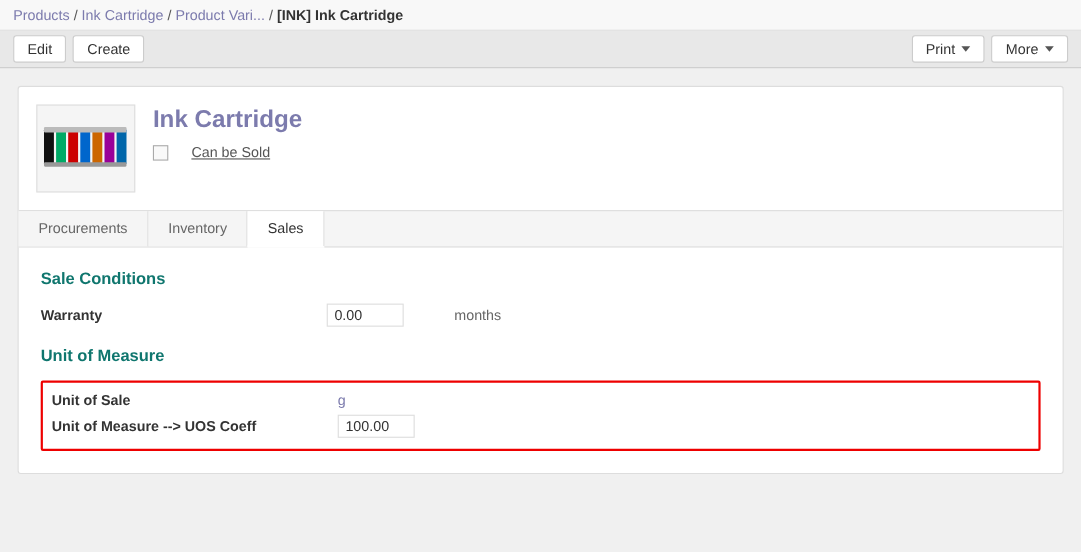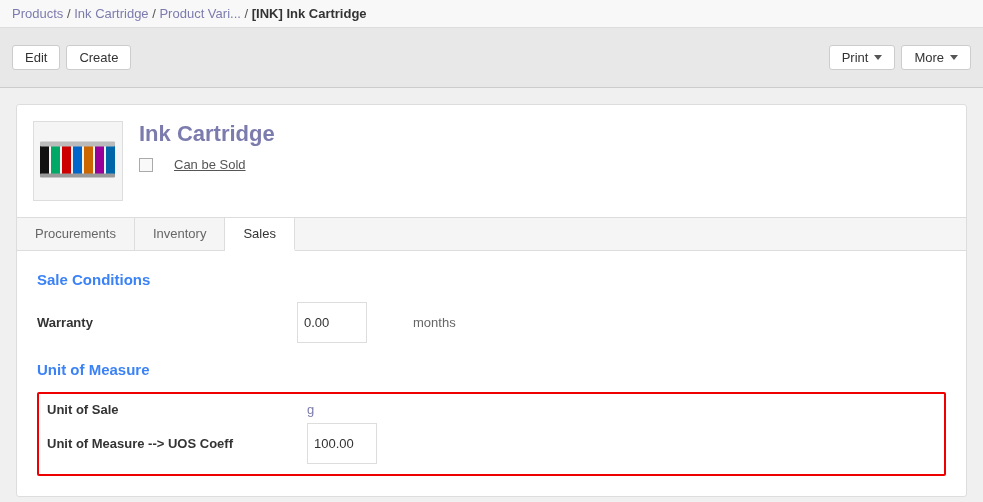--- a/index.html
+++ b/index.html
@@ -12,21 +12,21 @@
       padding: 6px 12px;
       font-size: 13px;
     }
     .breadcrumb a { color: #7c7bad; text-decoration: none; }
     .breadcrumb span { color: #555; }
 
     
     .toolbar {
       background: #e8e8e8;
       border-bottom: 1px solid #ccc;
-      padding: 17px 12px;
+      padding: 4px 12px;
       display: flex;
       gap: 6px;
       align-items: center;
     }
     .toolbar-left { display: flex; gap: 6px; }
     .toolbar-right { margin-left: auto; display: flex; gap: 6px; }
 
     .btn {
       background: #fff;
       border: 1px solid #ccc;
@@ -108,21 +108,21 @@
       margin-bottom: -1px;
       font-weight: normal;
     }
 
     
     .tab-content { padding: 16px 20px; }
 
     .section-title {
       font-size: 15px;
       font-weight: bold;
-      color: #3b82f6;
+      color: #0f766e;
       margin-bottom: 14px;
       margin-top: 4px;
     }
 
     .field-row {
       display: flex;
       align-items: center;
       margin-bottom: 8px;
       gap: 40px;
     }
@@ -131,21 +131,21 @@
       font-weight: bold;
       font-size: 13px;
       color: #333;
     }
     .field-value {
       font-size: 13px;
       color: #333;
     }
     .field-input {
       border: 1px solid #ddd;
-      padding: 12px 6px;
+      padding: 2px 6px;
       font-size: 13px;
       color: #333;
       background: #fff;
       min-width: 70px;
     }
     .field-unit { margin-left: 6px; color: #666; }
 
     
     .highlight-section {
       border: 2px solid #e00;

